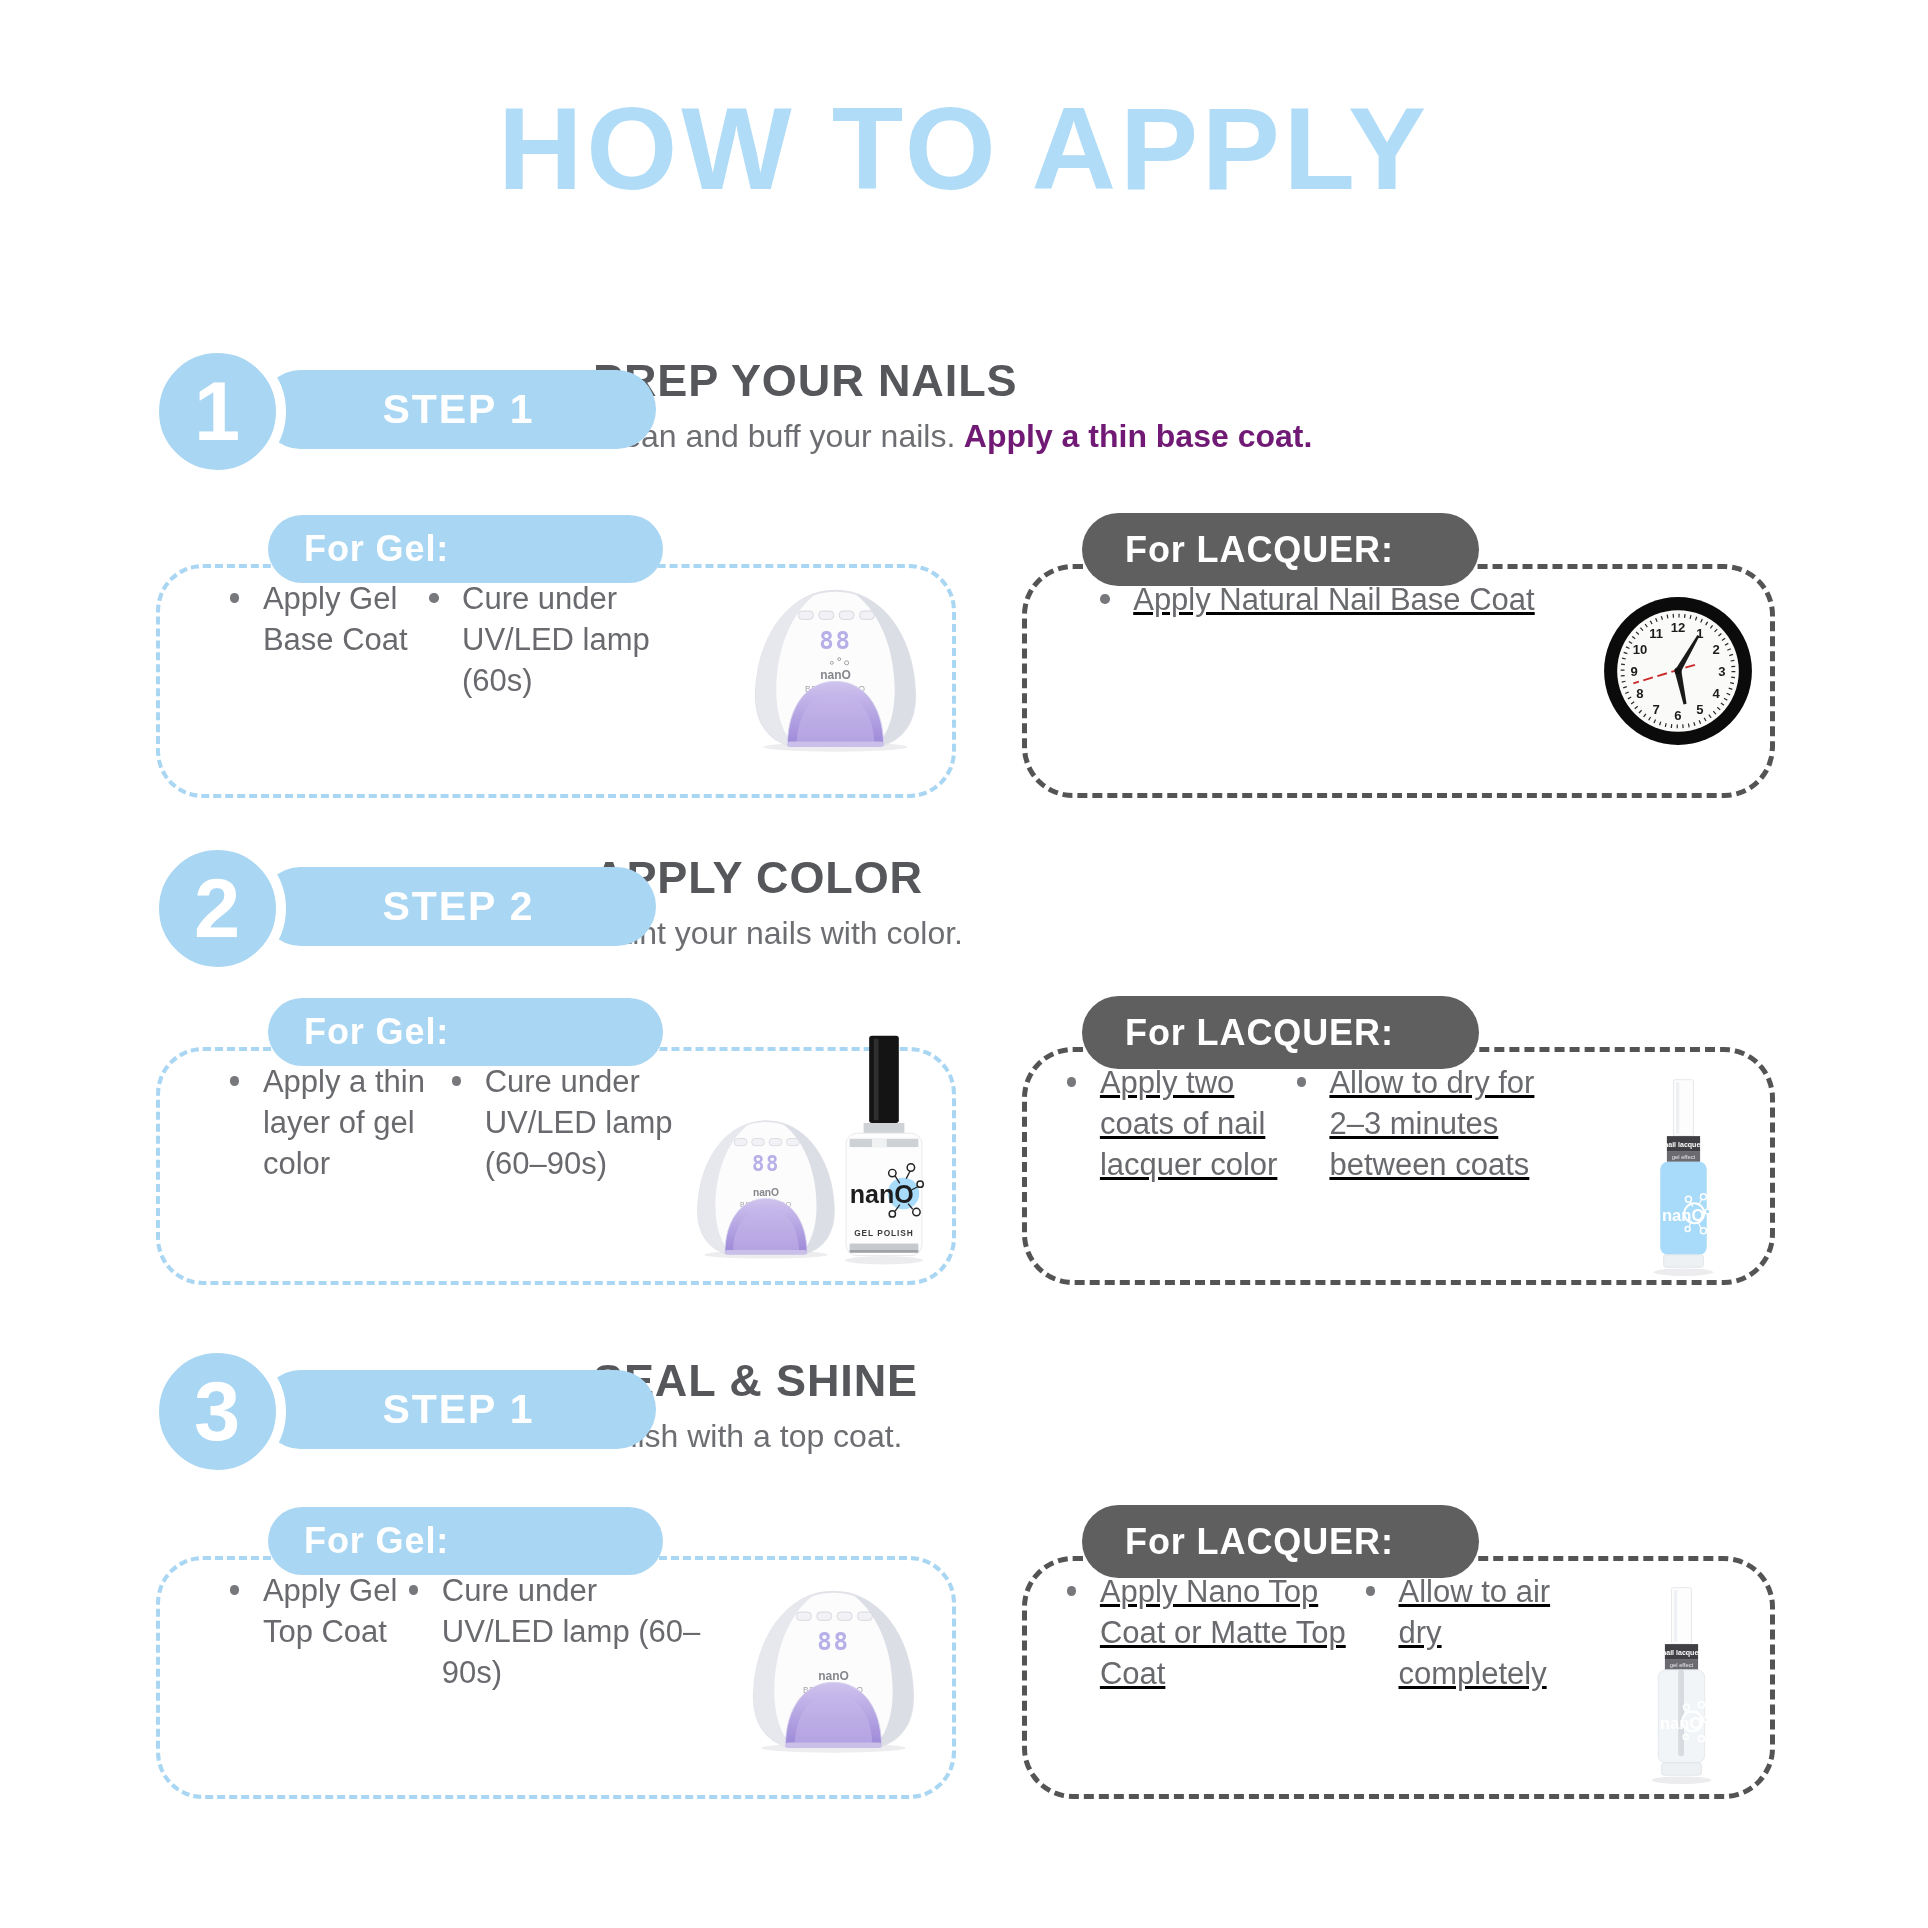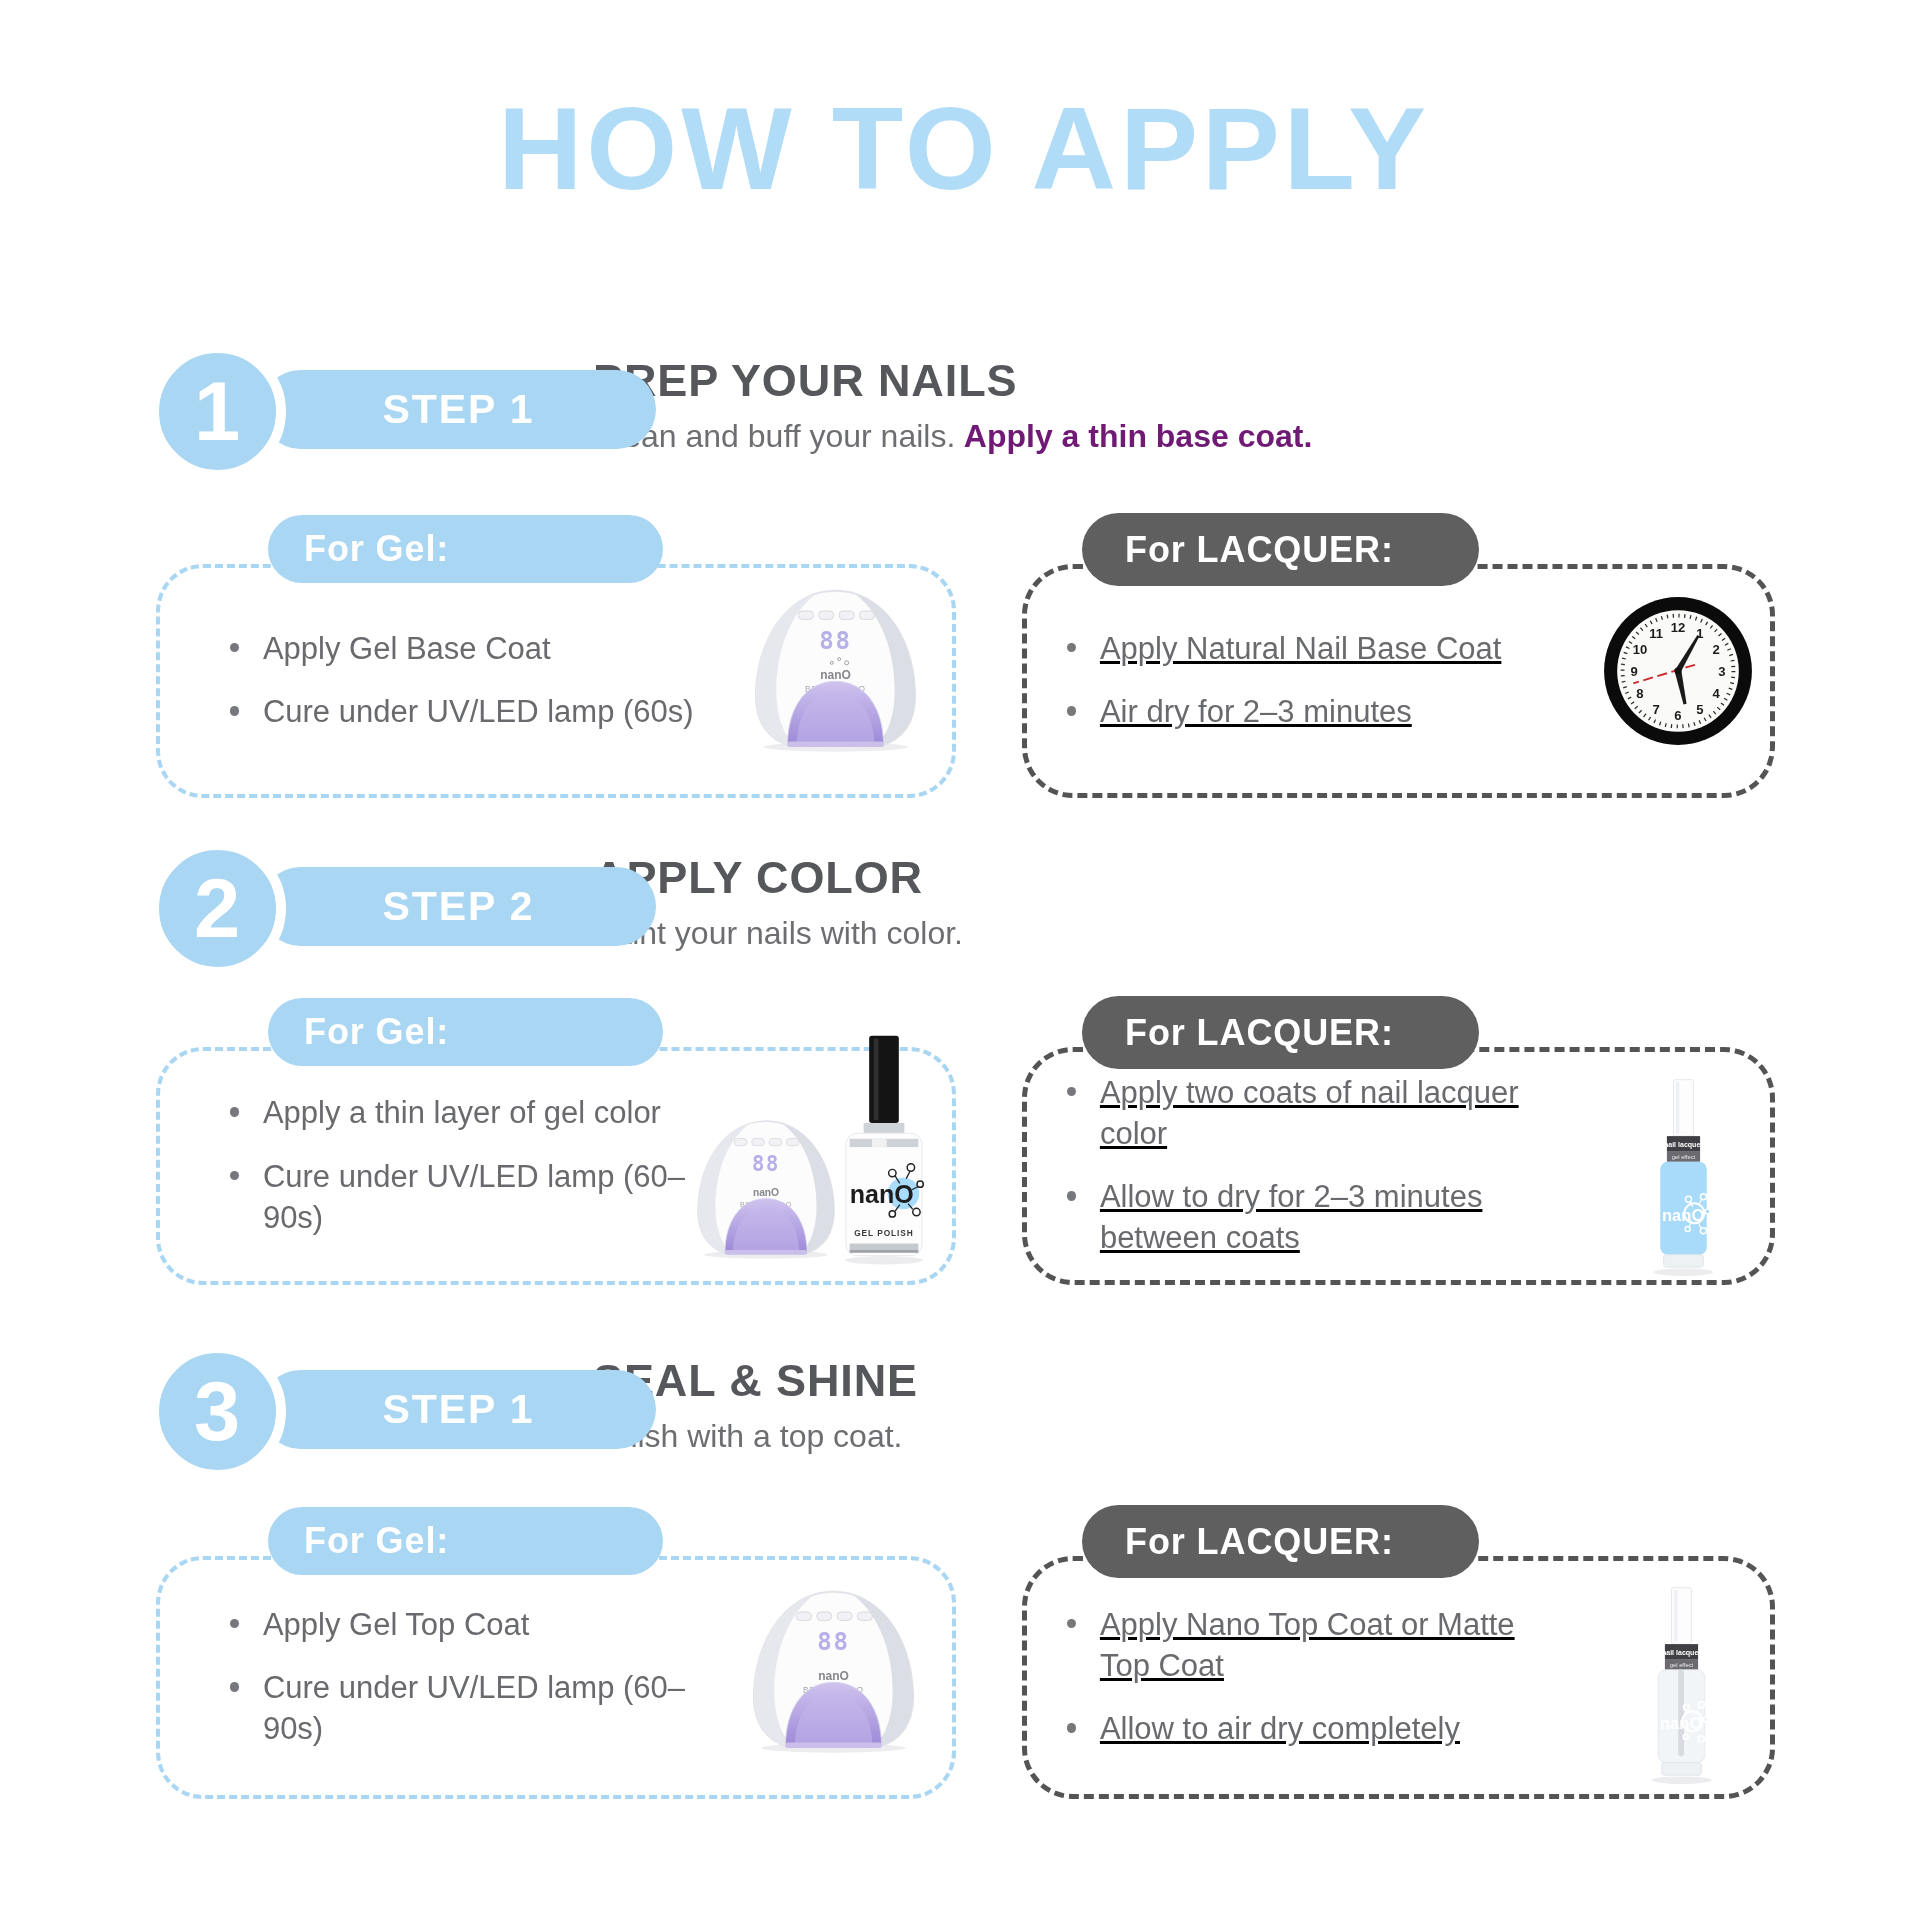--- a/index.html
+++ b/index.html
@@ -35,21 +35,21 @@
   .s2 .box{top:203px;height:238px;}
   .s3 .box{top:209px;height:243px;}
 
   .box-pill{position:absolute;display:flex;align-items:center;color:#fff;font-weight:bold;
             font-size:36px;z-index:3;letter-spacing:0.9px;}
   .box-pill.blue{left:108px;top:-53px;width:395px;height:68px;border-radius:36px;
                  background:#a9d6f3;padding-left:36px;box-sizing:border-box;}
   .box-pill.dark{left:55px;top:-56px;width:397px;height:73px;border-radius:38px;
                  background:#5f5f5f;padding-left:43px;box-sizing:border-box;text-align:right;}
 
-  .box ul{height:100%;margin:0;list-style:none;display:flex;flex-direction:column;
+  .box ul{height:100%;margin:0;list-style:none;display:flex;flex-direction:row;
           justify-content:center;padding:0 235px 0 70px;}
   .lac-box ul{padding:0 202px 0 40px;text-decoration:underline;}
   .box li{display:flex;gap:23.5px;font-size:31px;color:#696a6d;line-height:1.32;margin:11.3px 0;}
   .box .dot{flex:0 0 9.4px;width:9.4px;height:9.4px;border-radius:50%;background:#77787b;margin-top:14px;}
 
   .art{position:absolute;z-index:2;}
   .art-lamp-1{right:24.5px;top:19px;width:185px;}
   .art-clock{right:15px;top:24.5px;width:154px;}
   .art-duo{right:11.3px;bottom:13px;width:254px;height:237px;}
   .art-duo .lamp{position:absolute;left:0;bottom:7.5px;width:158px;}
@@ -122,24 +122,20 @@
         </svg>
       </div>
     </div>
 
     <div class="box lac-box">
       <div class="box-pill dark">For LACQUER:</div>
       <ul>
         <li>
             <span class="dot"></span>
             <span>Apply Natural Nail Base Coat</span>
-          </li>
-        <li>
-            <span class="dot"></span>
-            <span>Air dry for 2–3 minutes</span>
           </li>
       </ul>
       <div class="art art-clock">
         <svg viewBox="0 0 200 200" class="svgtxt">
           <circle cx="100" cy="100" r="96" fill="#0b0b0b"></circle>
           <circle cx="100" cy="100" r="79" fill="#fafaf8"></circle>
           <circle cx="100" cy="100" r="72" fill="none" stroke="#2b2b2b" stroke-width="5" stroke-dasharray="1.6 5.94"></circle>
           <g>
               <text x="100.0" y="49.0" class="clock-num">12</text>
               <text x="128.5" y="56.6" class="clock-num">1</text>

